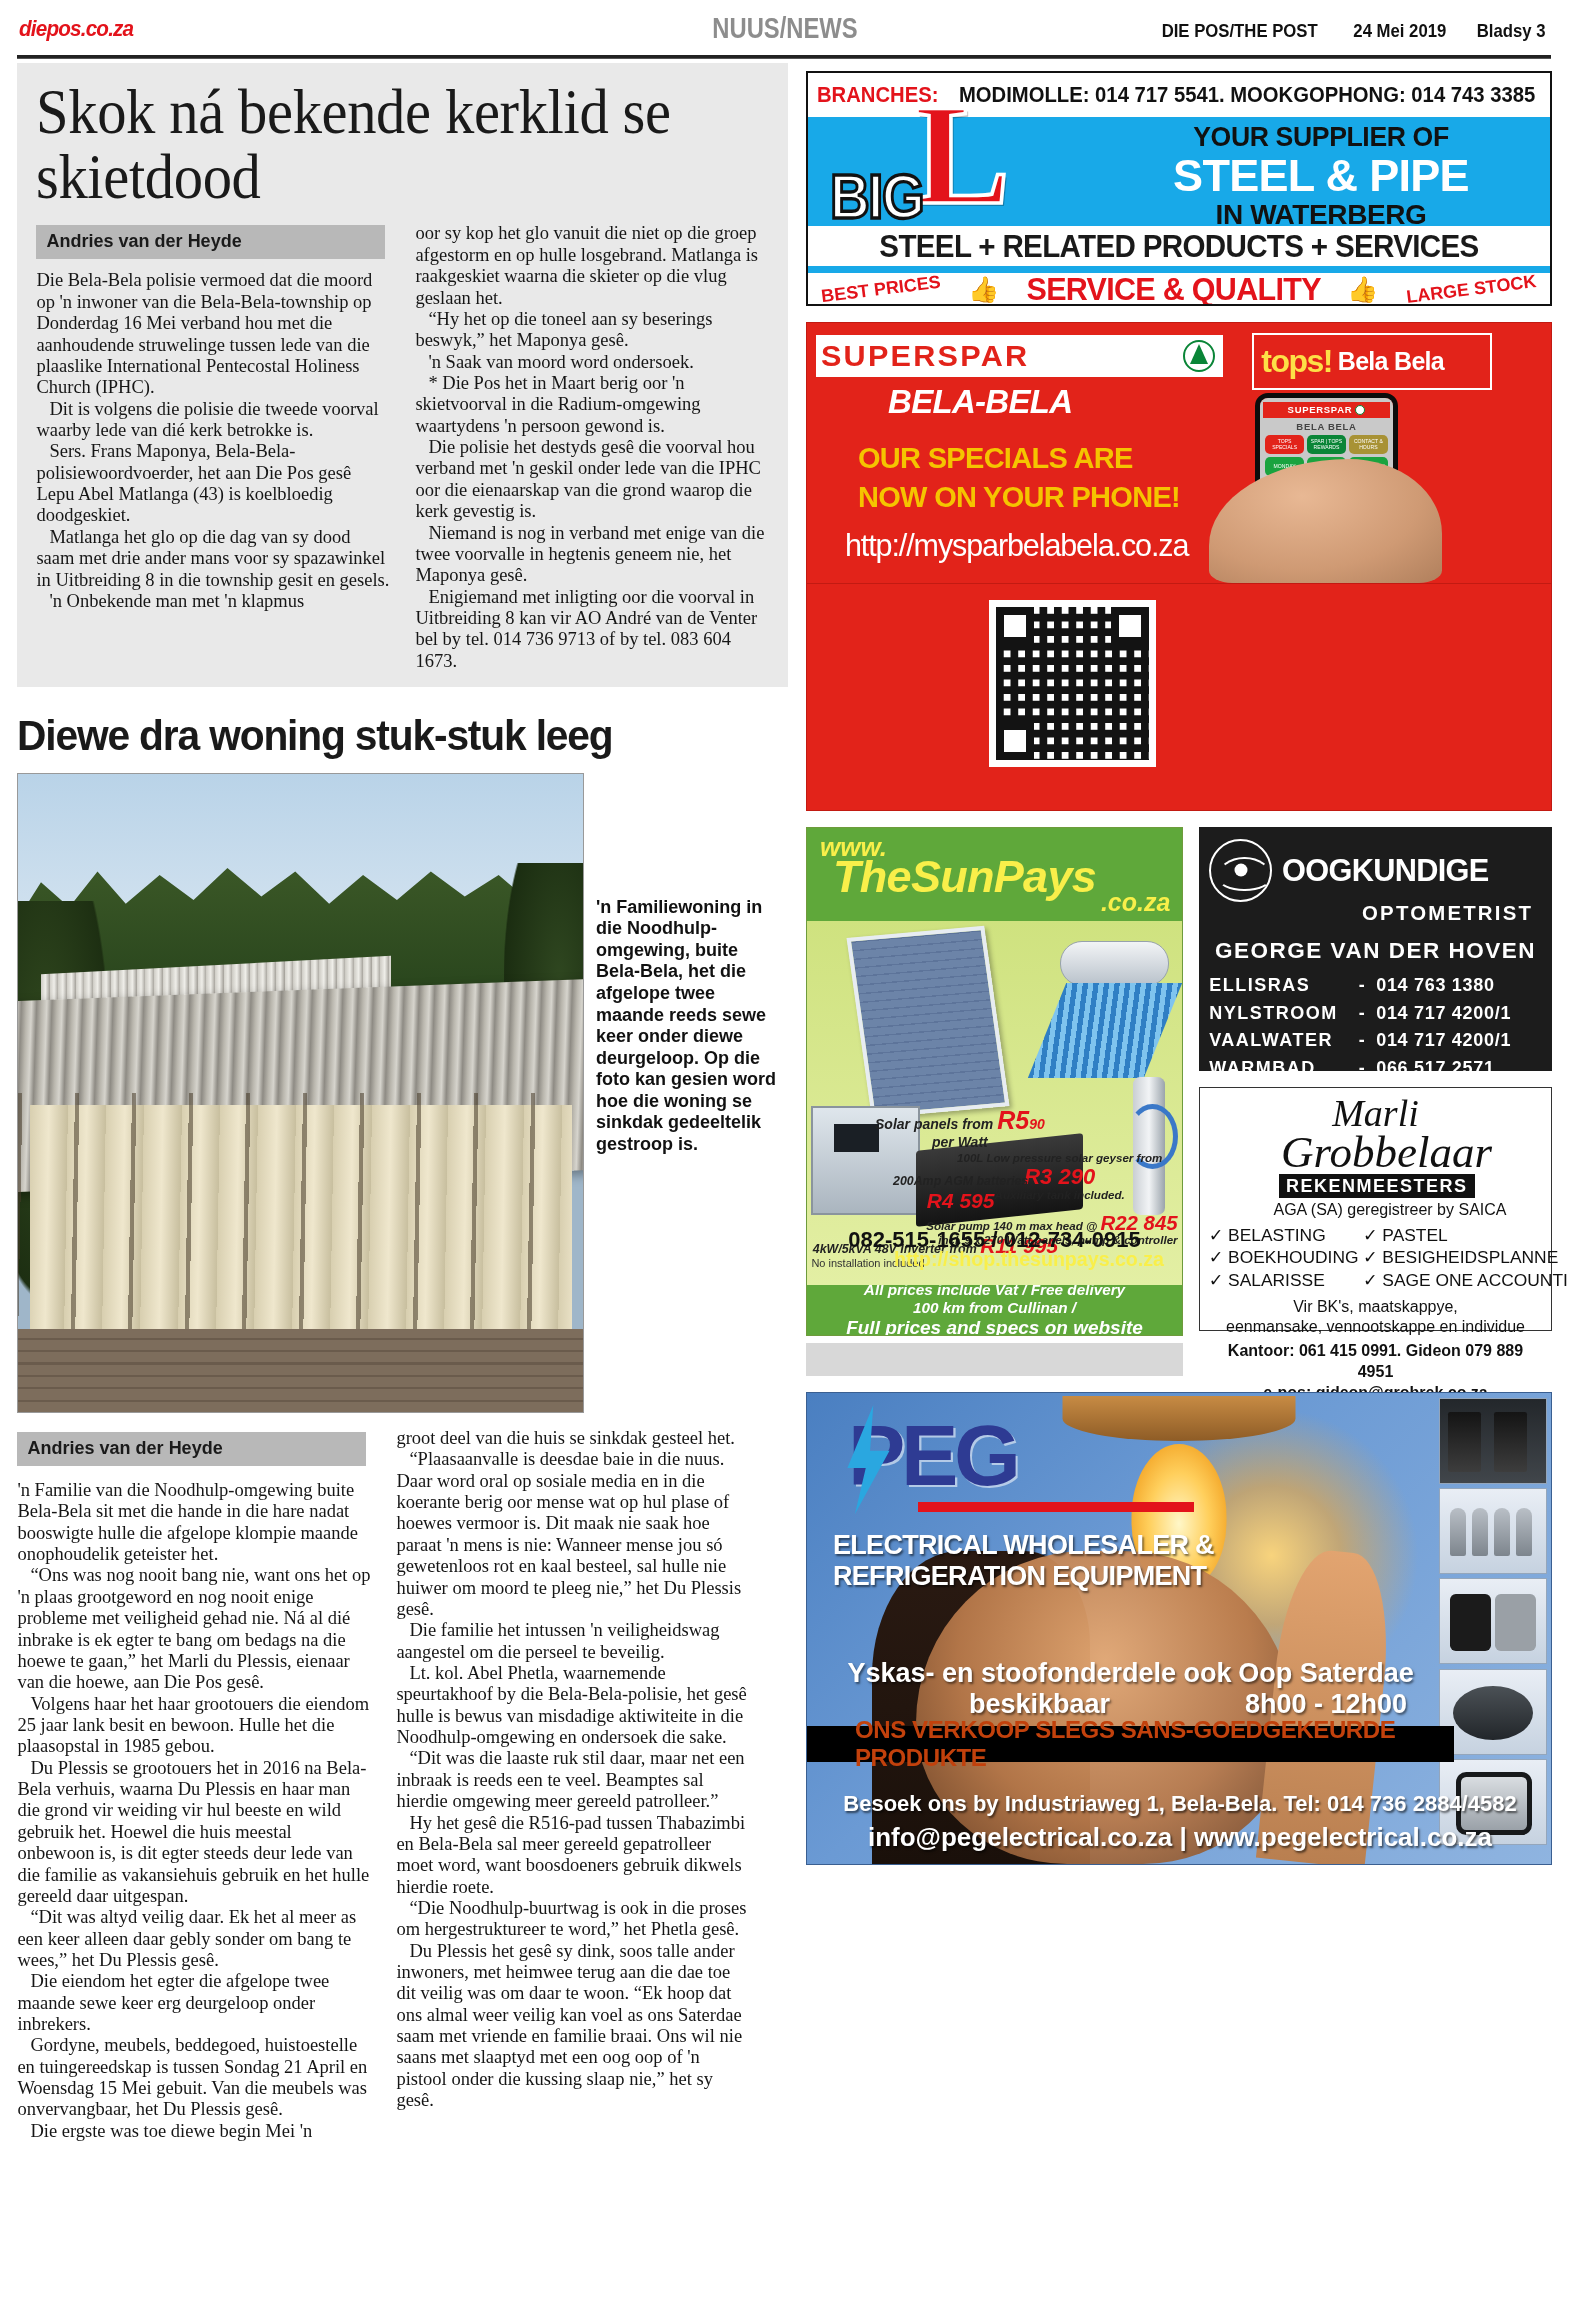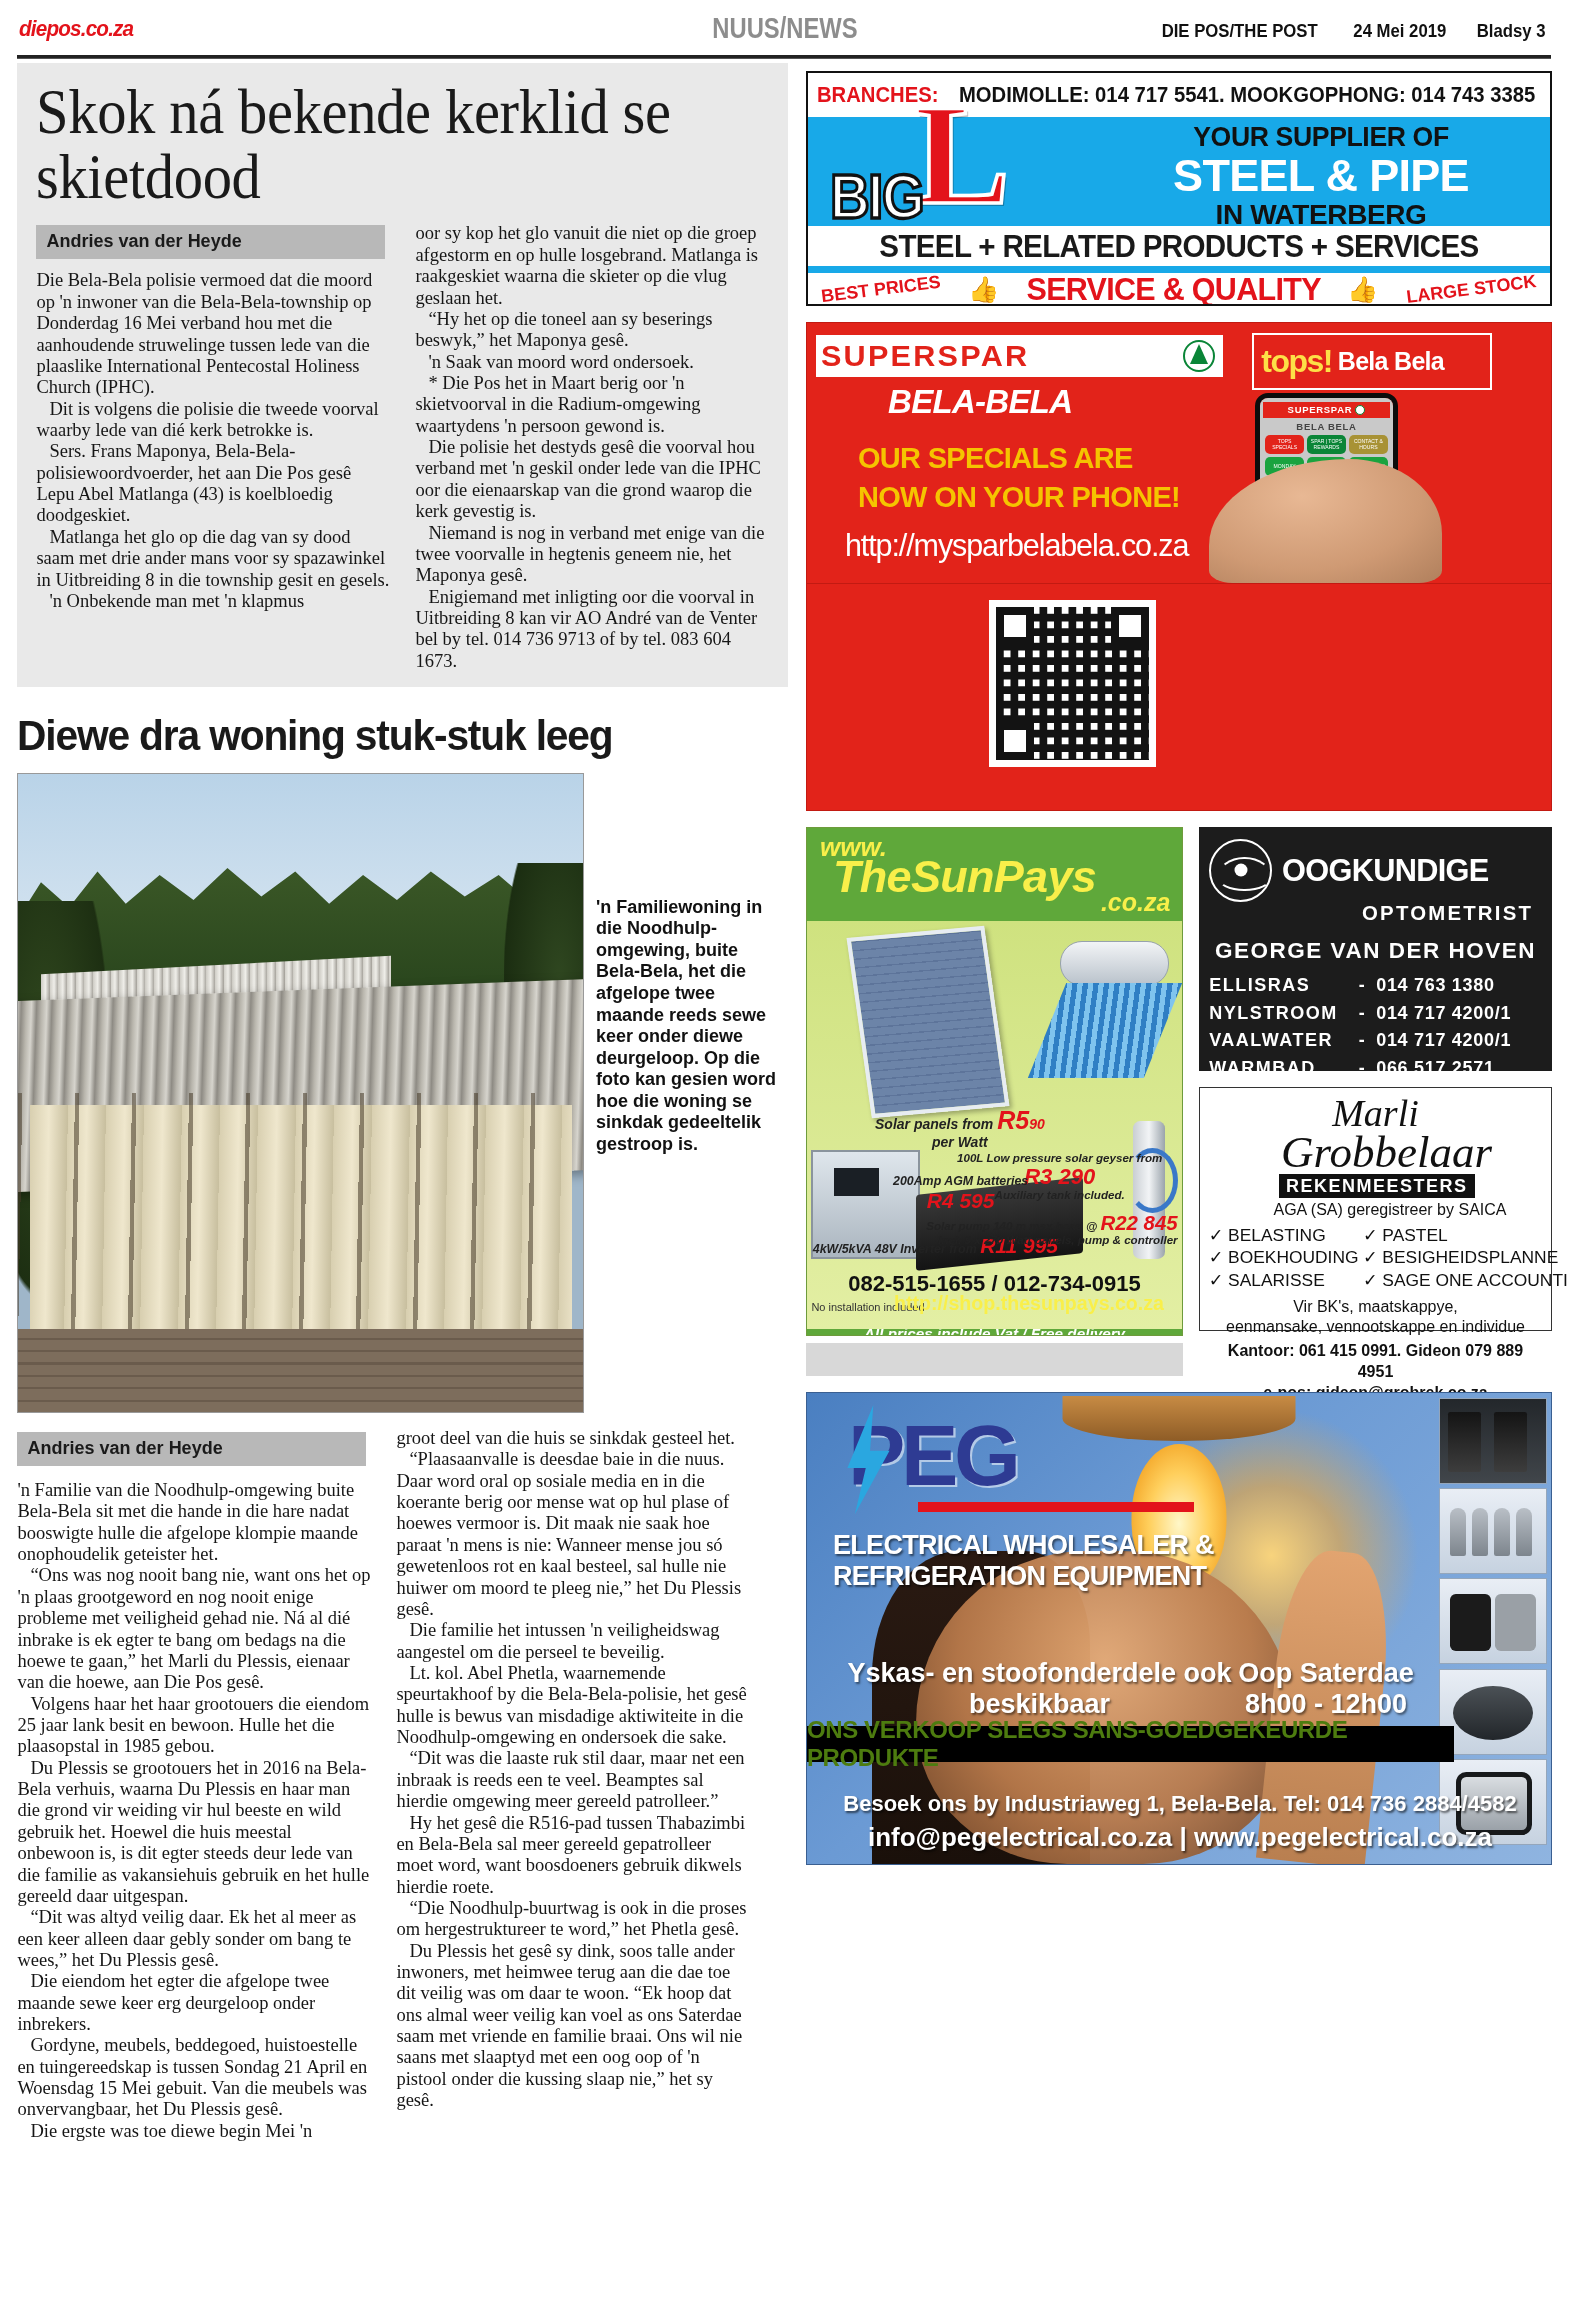--- a/index.html
+++ b/index.html
@@ -328,21 +328,21 @@
   .sp-name {
     position: absolute; left: 26px; top: 23px;
     font-family: "Liberation Sans", sans-serif; font-weight: bold; font-style: italic;
     font-size: 45px; color: #f9ef4a; letter-spacing: -0.7px;
   }
   .sp-coza {
     position: absolute; right: 11.6px; top: 60px;
     font-family: "Liberation Sans", sans-serif; font-weight: bold; font-style: italic;
     font-size: 25px; color: #f9ef4a;
   }
-  .sp-body { position: relative; height: 408px; background: linear-gradient(#cfe27f,#e3efa4); }
+  .sp-body { position: relative; height: 364px; background: linear-gradient(#cfe27f,#e3efa4); }
   .sp-panel {
     position: absolute; left: 52px; top: 10.2px; width: 138px; height: 182px;
     background: repeating-linear-gradient(0deg,#6c84a8 0 7.3px,#5d749a 7.3px 8.7px),
                 repeating-linear-gradient(90deg,rgba(255,255,255,.25) 0 11.6px,transparent 11.6px 13px);
     border: 4.4px solid #e7ecf2; transform: rotate(-8deg) skewY(3deg);
     box-shadow: 2.2px 2.9px 5.8px rgba(0,0,0,.3);
   }
   .sp-geyser {
     position: absolute; right: 13px; top: 20.4px; width: 138px; height: 95px;
   }
@@ -579,22 +579,23 @@
   }
   .peg-line2 {
     position: absolute; right: 116px; bottom: 143px; z-index: 6; width: 218px;
     font-family: "Liberation Sans", sans-serif; font-weight: bold; font-size: 27px;
     color: #fff; text-align: center; line-height: 1.18;
     text-shadow: 1.5px 1.5px 2.2px rgba(0,0,0,.5);
   }
   .peg-band {
     position: absolute; left: 0; bottom: 102px; width: 647px; height: 36px;
     background: #000; z-index: 7; display: flex; align-items: center; justify-content: center;
-    font-family: "Liberation Sans", sans-serif; font-weight: bold; font-size: 24px; color: #4d7c0f;
+    font-family: "Liberation Sans", sans-serif; font-weight: bold; font-size: 24px; color: #c2410c;
     letter-spacing: -0.4px;
+    padding-left: 48px;
   }
   .peg-foot {
     position: absolute; left: 0; bottom: 11.6px; width: 746px; z-index: 7; text-align: center;
     font-family: "Liberation Sans", sans-serif; font-weight: bold; color: #fff;
     text-shadow: 1.5px 1.5px 2.2px rgba(0,0,0,.6);
   }
   .peg-foot .f1 { font-size: 22px; margin-bottom: 4.4px; }
   .peg-foot .f2 { font-size: 26px; }
 
   

